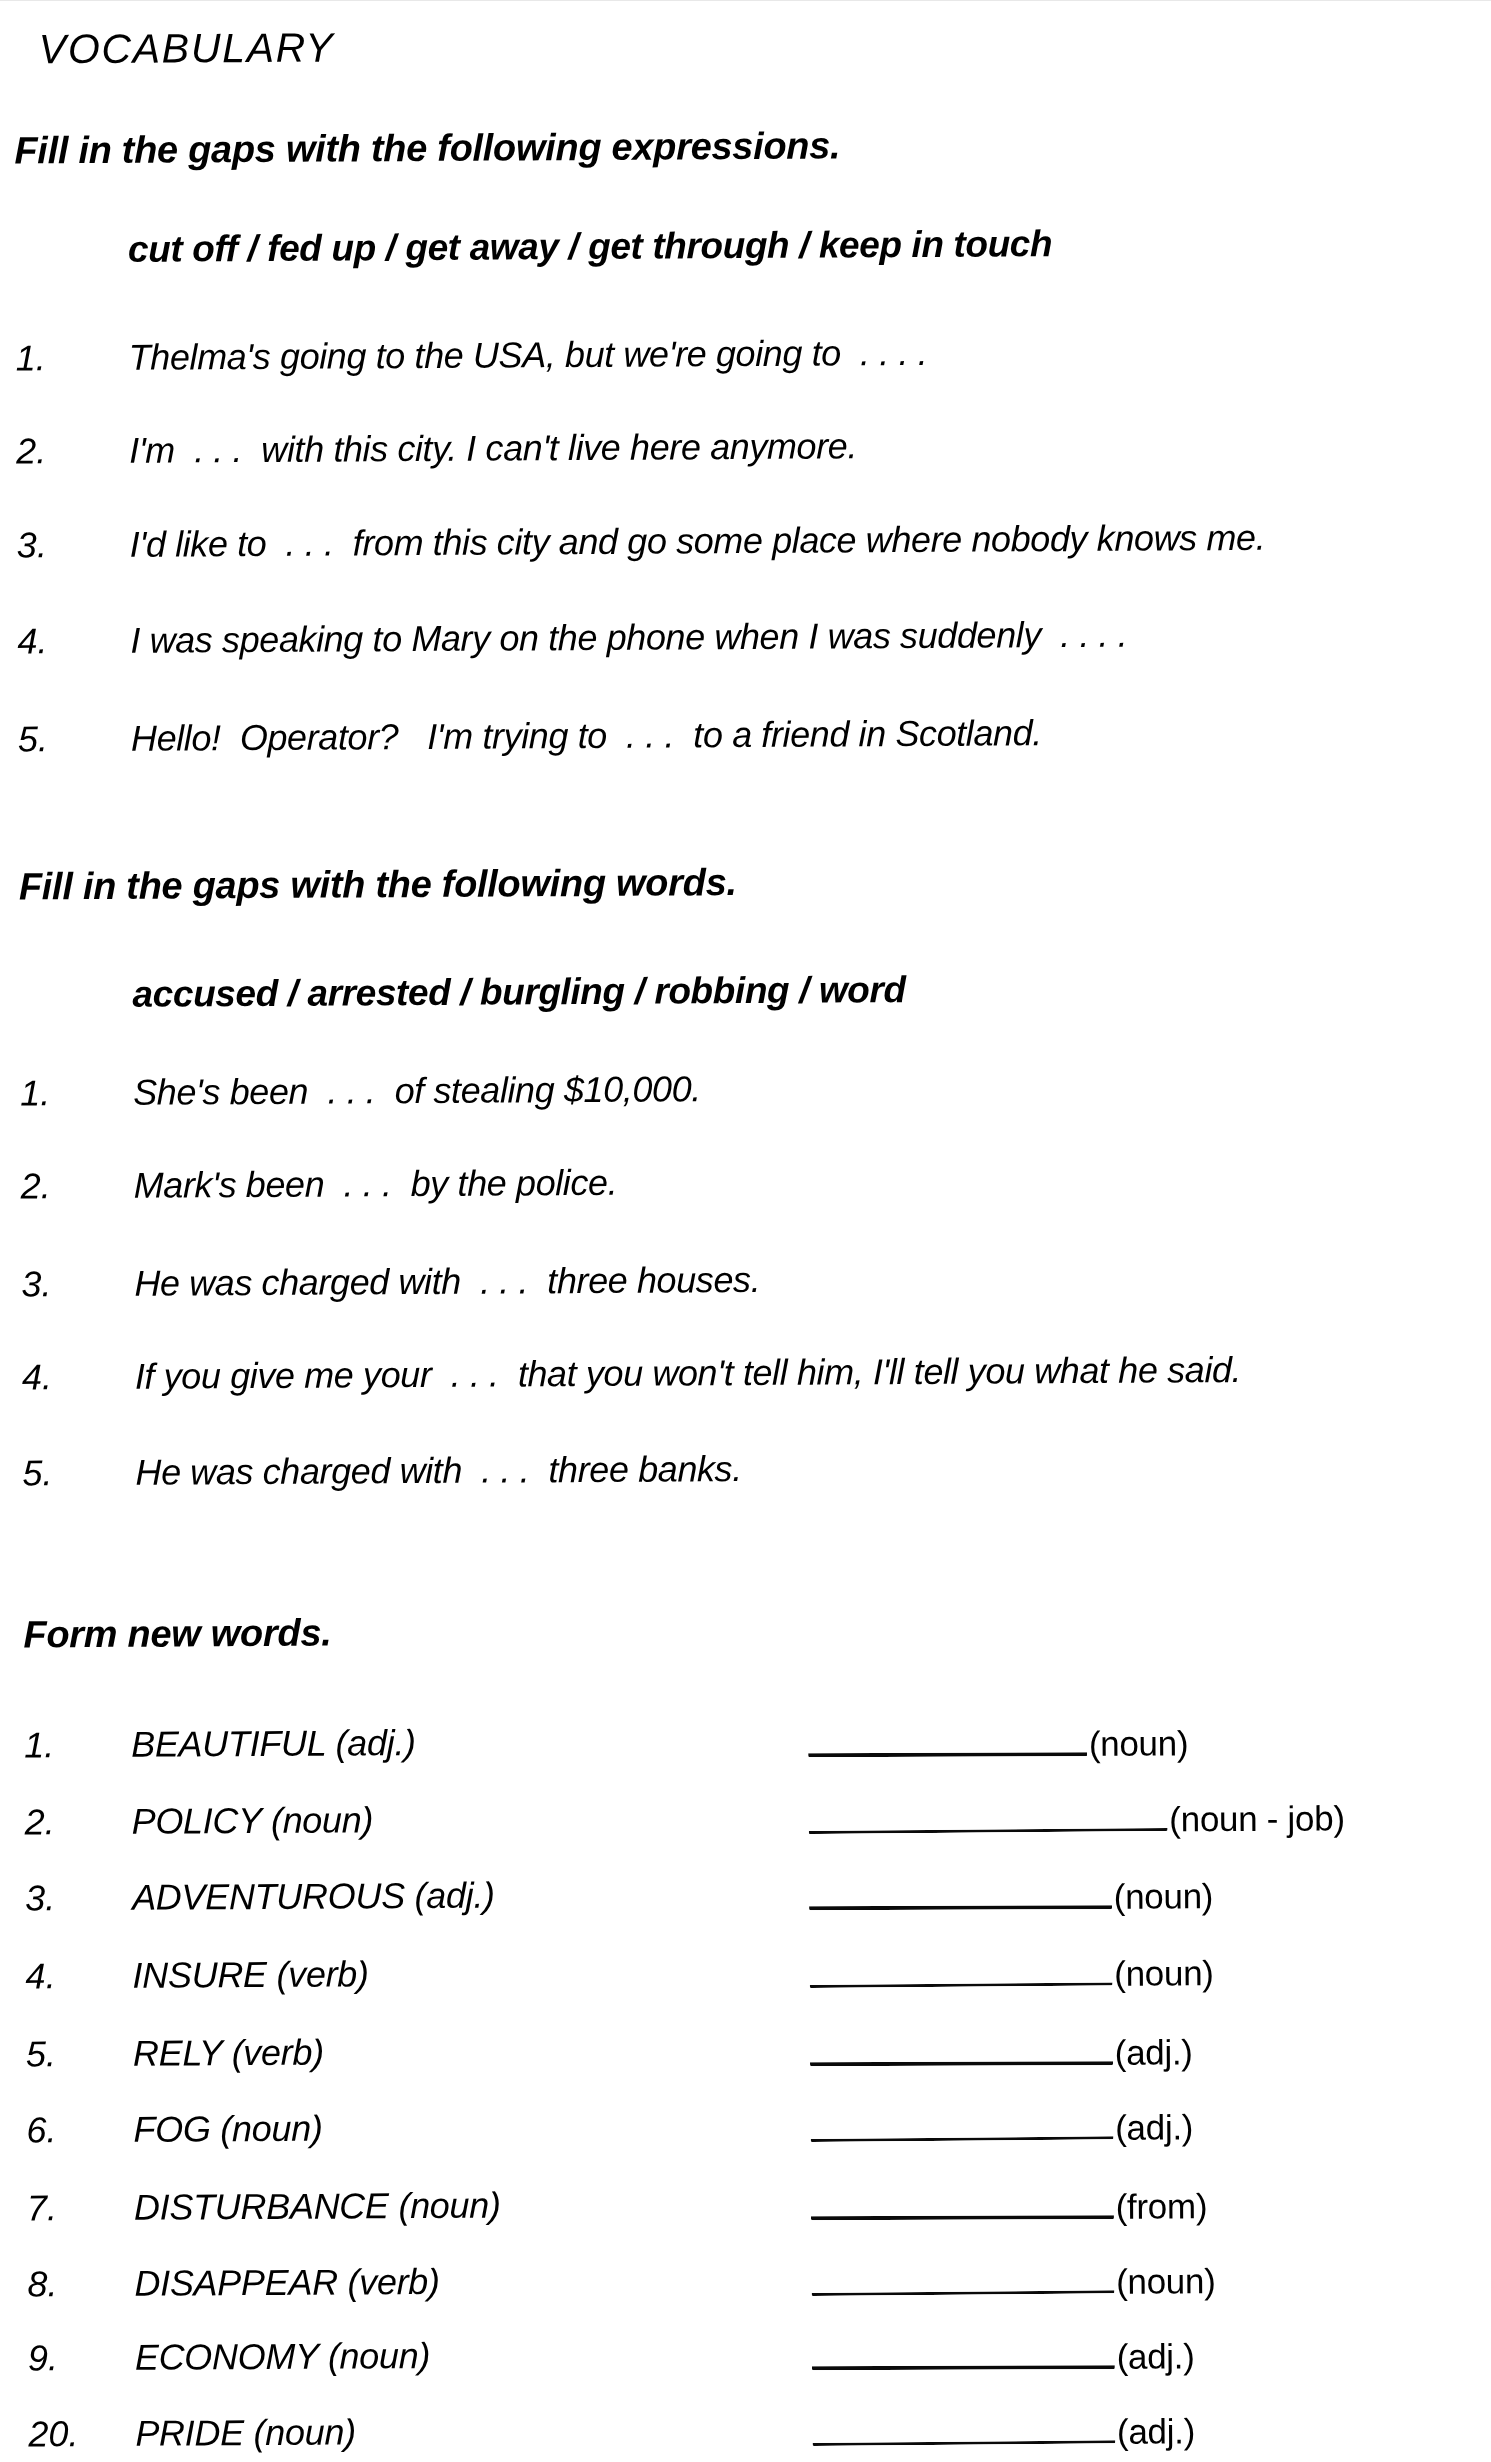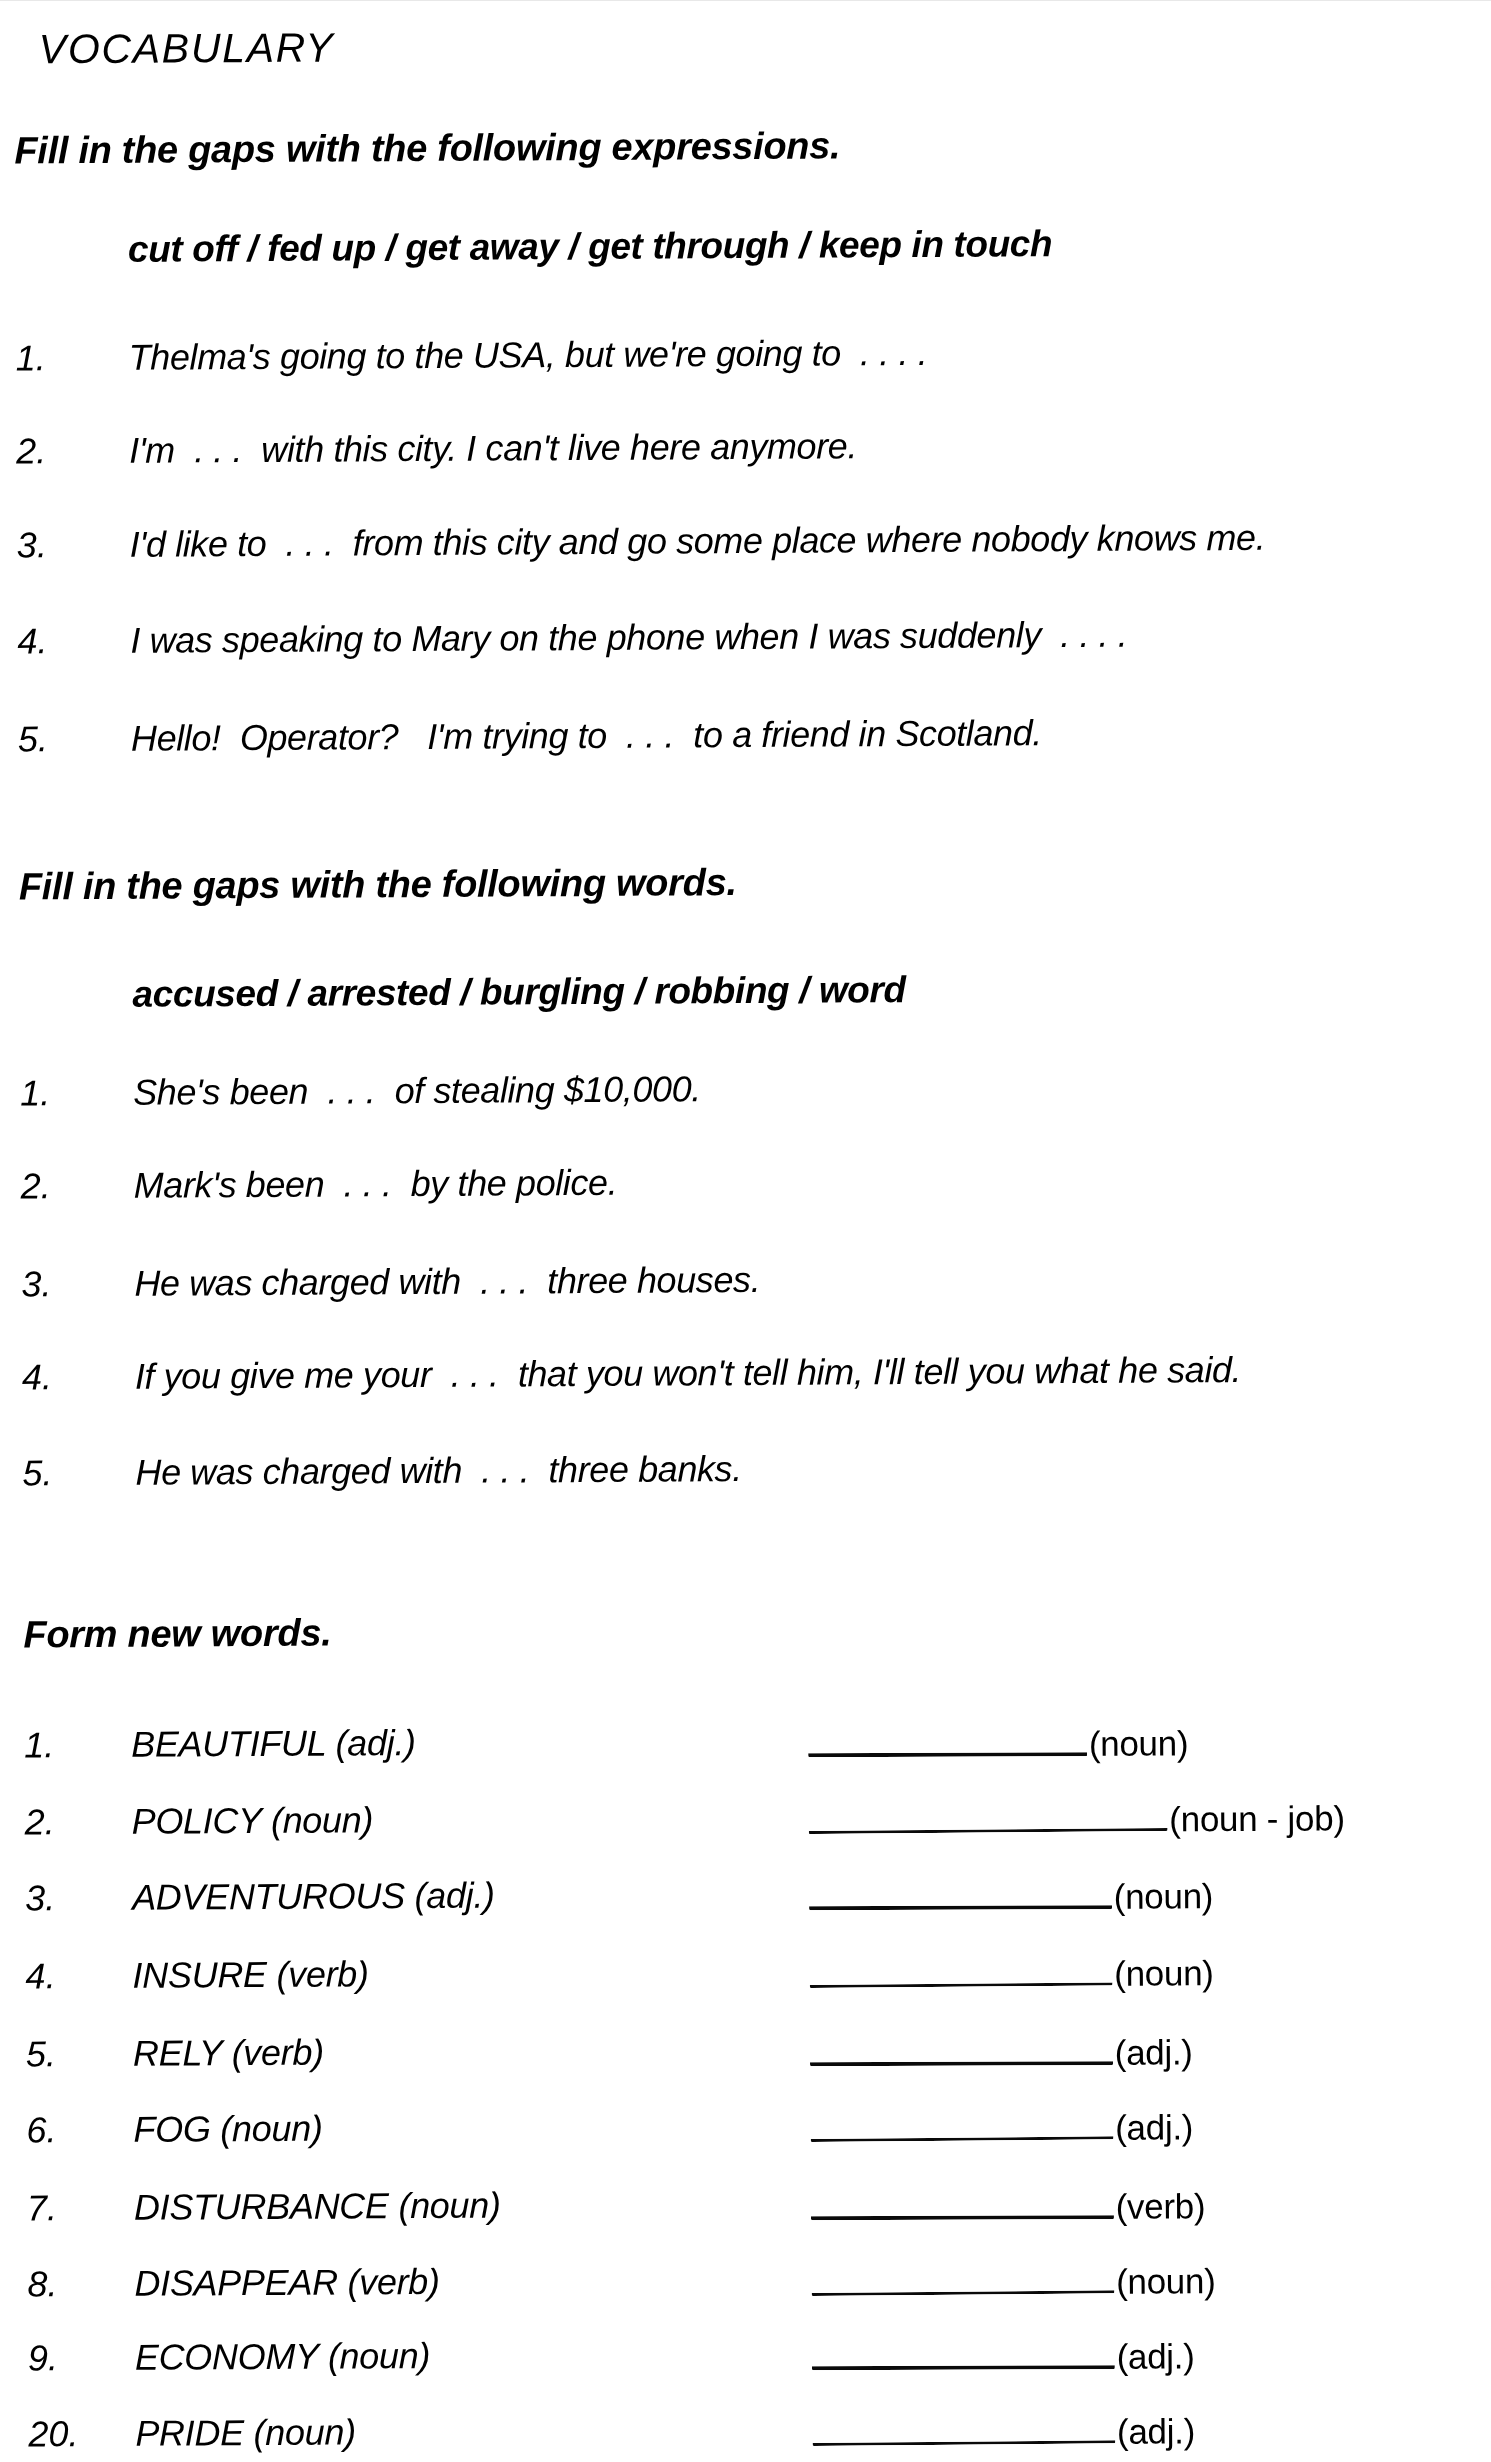--- a/index.html
+++ b/index.html
@@ -134,21 +134,21 @@
       <span class="ans"><span class="blank"></span><span class="pos">(adj.)</span></span>
     </div>
     <div class="row" style="top:2104px">
       <span class="num">6.</span>
       <span class="word">FOG (noun)</span>
       <span class="ans"><span class="blank"></span><span class="pos">(adj.)</span></span>
     </div>
     <div class="row" style="top:2182px">
       <span class="num">7.</span>
       <span class="word">DISTURBANCE (noun)</span>
-      <span class="ans"><span class="blank"></span><span class="pos">(verb)</span></span>
+      <span class="ans"><span class="blank"></span><span class="pos">(from)</span></span>
     </div>
     <div class="row" style="top:2258px">
       <span class="num">8.</span>
       <span class="word">DISAPPEAR (verb)</span>
       <span class="ans"><span class="blank"></span><span class="pos">(noun)</span></span>
     </div>
     <div class="row" style="top:2332px">
       <span class="num">9.</span>
       <span class="word">ECONOMY (noun)</span>
       <span class="ans"><span class="blank"></span><span class="pos">(adj.)</span></span>

